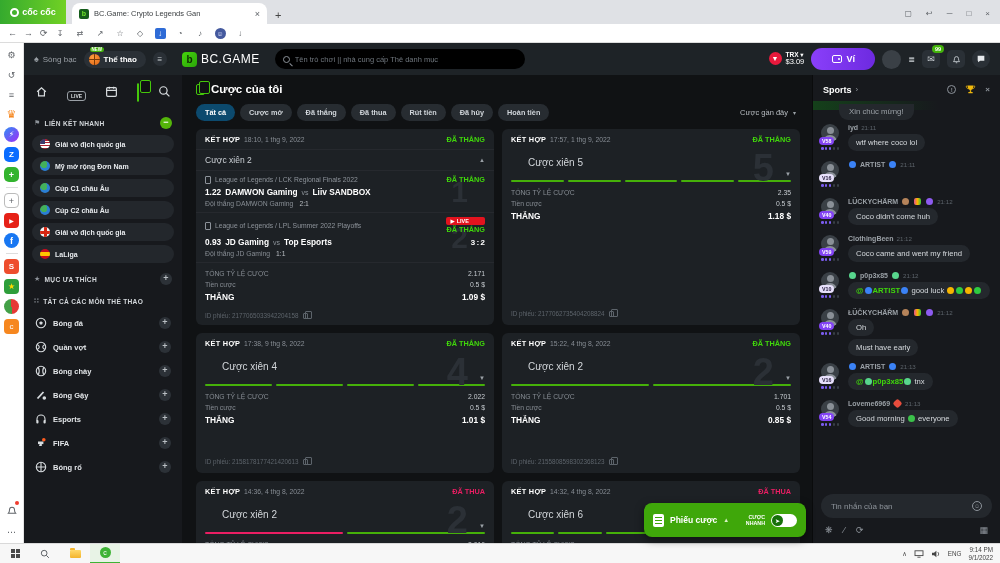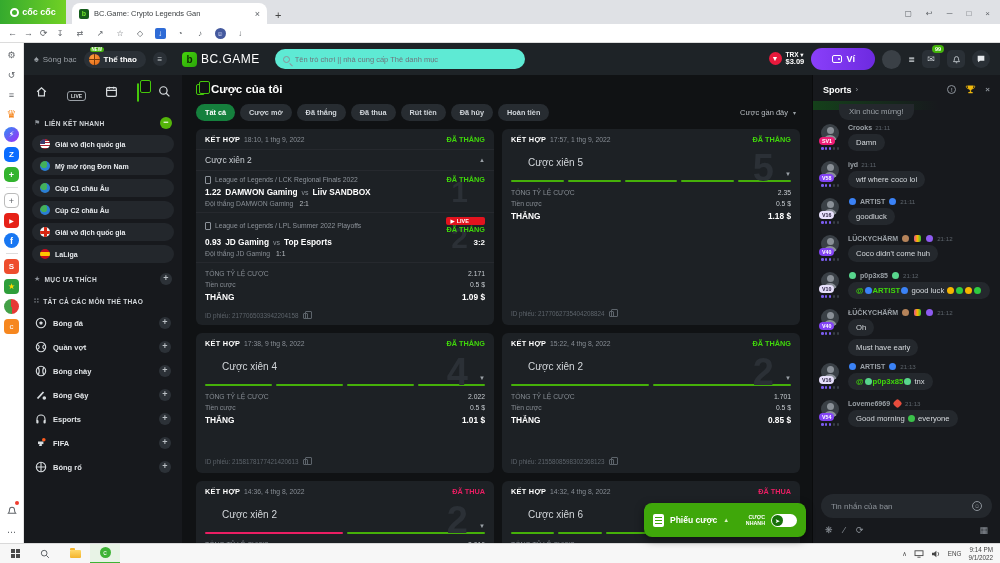--- a/index.html
+++ b/index.html
@@ -70,33 +70,33 @@
   .bball::before { left:5px; top:0; width:1px; height:11px; }
   .bball::after { left:0; top:5px; width:11px; height:1px; }
   .new-tag { position:absolute; left:6px; top:-4px; background:#43b30b; color:#fff; font-size:4.5px;
     font-weight:bold; border-radius:3px; padding:0 2px; }
   .hdr-burger { width:14px; height:14px; border-radius:50%; background:#2a3036; color:#cfd4d9;
     font-size:8px; display:flex; align-items:center; justify-content:center; }
   .logo { display:flex; align-items:center; gap:4px; margin-left:8px; }
   .logo-mark { width:15px; height:15px; border-radius:4px; background:linear-gradient(135deg,#45d40b,#2ba50a);
     color:#0c2b02; font-weight:bold; font-size:10px; display:flex; align-items:center; justify-content:center; }
   .logo-text { color:#fff; font-weight:normal; font-size:12px; letter-spacing:.5px; }
-  .search-box { flex:1; max-width:250px; background:#5eead4; border-radius:12px; height:20px;
+  .search-box { flex:1; max-width:250px; background:#000000; border-radius:12px; height:20px;
     display:flex; align-items:center; gap:5px; padding:0 8px; margin-left:8px; }
   .search-ph { color:#6f767d; font-size:7.5px; white-space:nowrap; overflow:hidden; }
   .mag { width:7px; height:7px; border:1.3px solid #8d939a; border-radius:50%; position:relative; flex:none; }
   .mag::after { content:""; position:absolute; left:6px; top:6px; width:4px; height:1.3px; background:#8d939a;
     transform:rotate(45deg); transform-origin:0 0; }
   .hdr-right { margin-left:auto; display:flex; align-items:center; gap:7px; }
   .trx { display:flex; align-items:center; gap:4px; }
   .trx-coin { width:13px; height:13px; border-radius:50%; background:#e8193c; color:#fff; font-size:7px;
     display:flex; align-items:center; justify-content:center; }
   .trx-col { display:flex; flex-direction:column; line-height:1.1; }
   .trx-cur { color:#fff; font-size:6.5px; font-weight:bold; }
-  .trx-bal { color:#fff; font-size:7.5px; font-weight:bold; }
+  .trx-bal { color:#fff; font-size:7.5px; font-weight:normal; }
   .wallet-btn { background:linear-gradient(90deg,#8a3ffa,#6d2ae0); border-radius:13px; height:22px; width:64px;
     display:flex; align-items:center; justify-content:center; gap:5px; color:#fff; font-weight:bold; font-size:9px; }
   .wallet-ic { width:10px; height:8px; border:1.2px solid #fff; border-radius:2px; position:relative; }
   .wallet-ic::after { content:""; position:absolute; right:1px; top:2px; width:2px; height:2px; background:#fff; border-radius:50%; }
   .hdr-ava { width:19px; height:19px; border-radius:50%; background:#3a4046; overflow:hidden; }
   .hdr-list { color:#cfd4d9; font-size:8px; }
   .sq-ic { position:relative; width:18px; height:18px; border-radius:5px; background:#2a3036; color:#cfd4d9;
     display:flex; align-items:center; justify-content:center; font-size:9px; }
   .mail-badge { position:absolute; right:-4px; top:-5px; background:#43b30b; color:#fff; font-size:5.5px;
     font-weight:bold; border-radius:6px; padding:1px 3px; }
@@ -129,42 +129,42 @@
   .sport-ic { width:12px; height:12px; flex:none; display:flex; align-items:center; justify-content:center; }
 
   
   .main { flex:1; min-width:0; position:relative; padding:8px 12px 0 14px; display:flex; flex-direction:column; background:#101214; }
   .main-title { display:flex; align-items:center; gap:6px; color:#fff; font-weight:bold; font-size:11.5px; }
   .doc-ic { width:9px; height:11px; border:1.4px solid #45c70b; border-radius:2px; position:relative; }
   .doc-ic::after { content:""; position:absolute; left:2px; top:-4px; width:9px; height:11px;
     border:1.4px solid #45c70b; border-radius:2px; background:#101214; }
   .filters { display:flex; align-items:center; gap:5px; margin:9px 0 8px; }
   .fpill { background:#272c31; color:#cfd4d9; font-size:7.3px; font-weight:bold; border-radius:9px; padding:4px 9px; }
-  .fpill.active { background:#15803d; color:#fff; }
+  .fpill.active { background:#0c4a6e; color:#fff; }
   .sort { margin-left:auto; color:#b9bec3; font-size:7.5px; display:flex; gap:5px; align-items:center; padding-right:4px; }
   .cards { display:grid; grid-template-columns:1fr 1fr; grid-template-rows:196px 140px 150px; gap:8px; overflow:hidden; flex:1; }
   .card { background:#1d2125; border-radius:6px; overflow:hidden; position:relative; display:flex; flex-direction:column; }
   .c-head { display:flex; align-items:center; gap:4px; padding:6px 9px 5px; flex:none; }
   .c-type { font-weight:bold; color:#fff; font-size:7.3px; letter-spacing:.3px; }
   .c-time { color:#878d94; font-size:6.8px; }
   .c-status { margin-left:auto; font-weight:bold; font-size:7.3px; }
   .win { color:#40d60b; } .lose { color:#ea1e63; }
   .c-sub { display:flex; align-items:center; padding:5px 9px; border-top:1px solid #26292e; border-bottom:1px solid #26292e;
     color:#ccd1d6; font-size:8.5px; flex:none; }
   .caret { margin-left:auto; color:#9aa0a6; font-size:6px; }
   .leg { position:relative; padding:4px 9px 5px; border-bottom:1px solid #26292e; flex:none; }
   .leg-top { display:flex; gap:4px; align-items:center; color:#8d939a; font-size:6.8px; position:relative; z-index:1; }
   .comp-ic { width:6px; height:8px; border:1px solid #8d939a; border-radius:1px; flex:none; }
   .leg-status { margin-left:auto; font-weight:bold; font-size:7.3px; }
   .live-badge { background:#e3131e; color:#fff; font-weight:bold; font-size:5.5px; padding:1px 4px; border-radius:2px;
     display:flex; gap:2px; align-items:center; }
   .leg-mid { display:flex; gap:4px; align-items:baseline; color:#fff; font-size:8.3px; font-weight:bold; margin-top:3px;
     position:relative; z-index:1; }
   .vs { color:#8d939a; font-weight:normal; font-size:7px; }
-  .leg-score { margin-left:auto; font-size:8px; }
+  .leg-score { margin-left:auto; font-size:8px;font-family:Liberation Mono, monospace; }
   .leg-low { color:#878d94; font-size:6.8px; margin-top:3px; display:flex; gap:6px; position:relative; z-index:1; }
   .pick-score { color:#b8bdc2; }
   .wm { position:absolute; right:26px; top:50%; transform:translateY(-50%); font-size:30px; font-weight:bold;
     color:#2b3036; z-index:0; line-height:1; }
   .c-title { position:relative; padding:8px 26px 12px; color:#d3d7db; font-size:10px; flex:none; }
   .c-title .wm { font-size:38px; top:60%; }
   .c-title .caret { position:absolute; right:9px; top:22px; }
   .segs { display:flex; gap:4px; padding:0 9px; flex:none; }
   .seg { flex:1; height:2px; border-radius:1px; background:#45b009; }
   .seg.lose { background:#ea1e63; }
@@ -761,40 +761,20 @@
             </span>
           </div>
           <div class="banner">
             <span class="banner-grad"></span>
             <span class="banner-bubble">Xin chúc mừng!</span>
           </div>
           <div class="msgs" id="msgs">
               <div class="msg">
                 <div class="m-left">
                   <div class="m-ava"></div>
-                  <span class="m-badge b-pink">SV1</span>
-                  <span class="m-dots">
-                    <i></i>
-                    <i></i>
-                    <i></i>
-                    <i class="dim"></i>
-                    <i class="dim"></i>
-                  </span>
-                </div>
-                <div class="m-body">
-                  <div class="m-name">
-                    <span>Crooks</span>
-                    <span class="m-time">21:11</span>
-                  </div>
-                  <div><span class="m-bubble">Damn</span></div>
-                </div>
-              </div>
-              <div class="msg">
-                <div class="m-left">
-                  <div class="m-ava"></div>
                   <span class="m-badge b-purple">V58</span>
                   <span class="m-dots">
                     <i></i>
                     <i></i>
                     <i></i>
                     <i class="dim"></i>
                     <i class="dim"></i>
                   </span>
                 </div>
                 <div class="m-body">
@@ -817,21 +797,20 @@
                     <i class="dim"></i>
                   </span>
                 </div>
                 <div class="m-body">
                   <div class="m-name">
                     <span class="em em-gem"></span>
                     <span>ARTIST</span>
                     <span class="em em-gem"></span>
                     <span class="m-time">21:11</span>
                   </div>
-                  <div><span class="m-bubble">goodluck</span></div>
                 </div>
               </div>
               <div class="msg">
                 <div class="m-left">
                   <div class="m-ava"></div>
                   <span class="m-badge b-purple">V40</span>
                   <span class="m-dots">
                     <i></i>
                     <i></i>
                     <i></i>
@@ -841,20 +820,40 @@
                 </div>
                 <div class="m-body">
                   <div class="m-name">
                     <span>LÜCKYCHÄRM</span>
                     <span class="em em-bear"></span>
                     <span class="em em-rainbow"></span>
                     <span class="em em-alien-purple"></span>
                     <span class="m-time">21:12</span>
                   </div>
                   <div><span class="m-bubble">Coco didn't come huh</span></div>
+                </div>
+              </div>
+              <div class="msg">
+                <div class="m-left">
+                  <div class="m-ava"></div>
+                  <span class="m-badge b-purple">V59</span>
+                  <span class="m-dots">
+                    <i></i>
+                    <i></i>
+                    <i></i>
+                    <i class="dim"></i>
+                    <i class="dim"></i>
+                  </span>
+                </div>
+                <div class="m-body">
+                  <div class="m-name">
+                    <span>ClothingBeen</span>
+                    <span class="m-time">21:12</span>
+                  </div>
+                  <div><span class="m-bubble">Coco came and went my friend</span></div>
                 </div>
               </div>
               <div class="msg">
                 <div class="m-left">
                   <div class="m-ava"></div>
                   <span class="m-badge b-light">V10</span>
                   <span class="m-dots">
                     <i></i>
                     <i></i>
                     <i></i>

